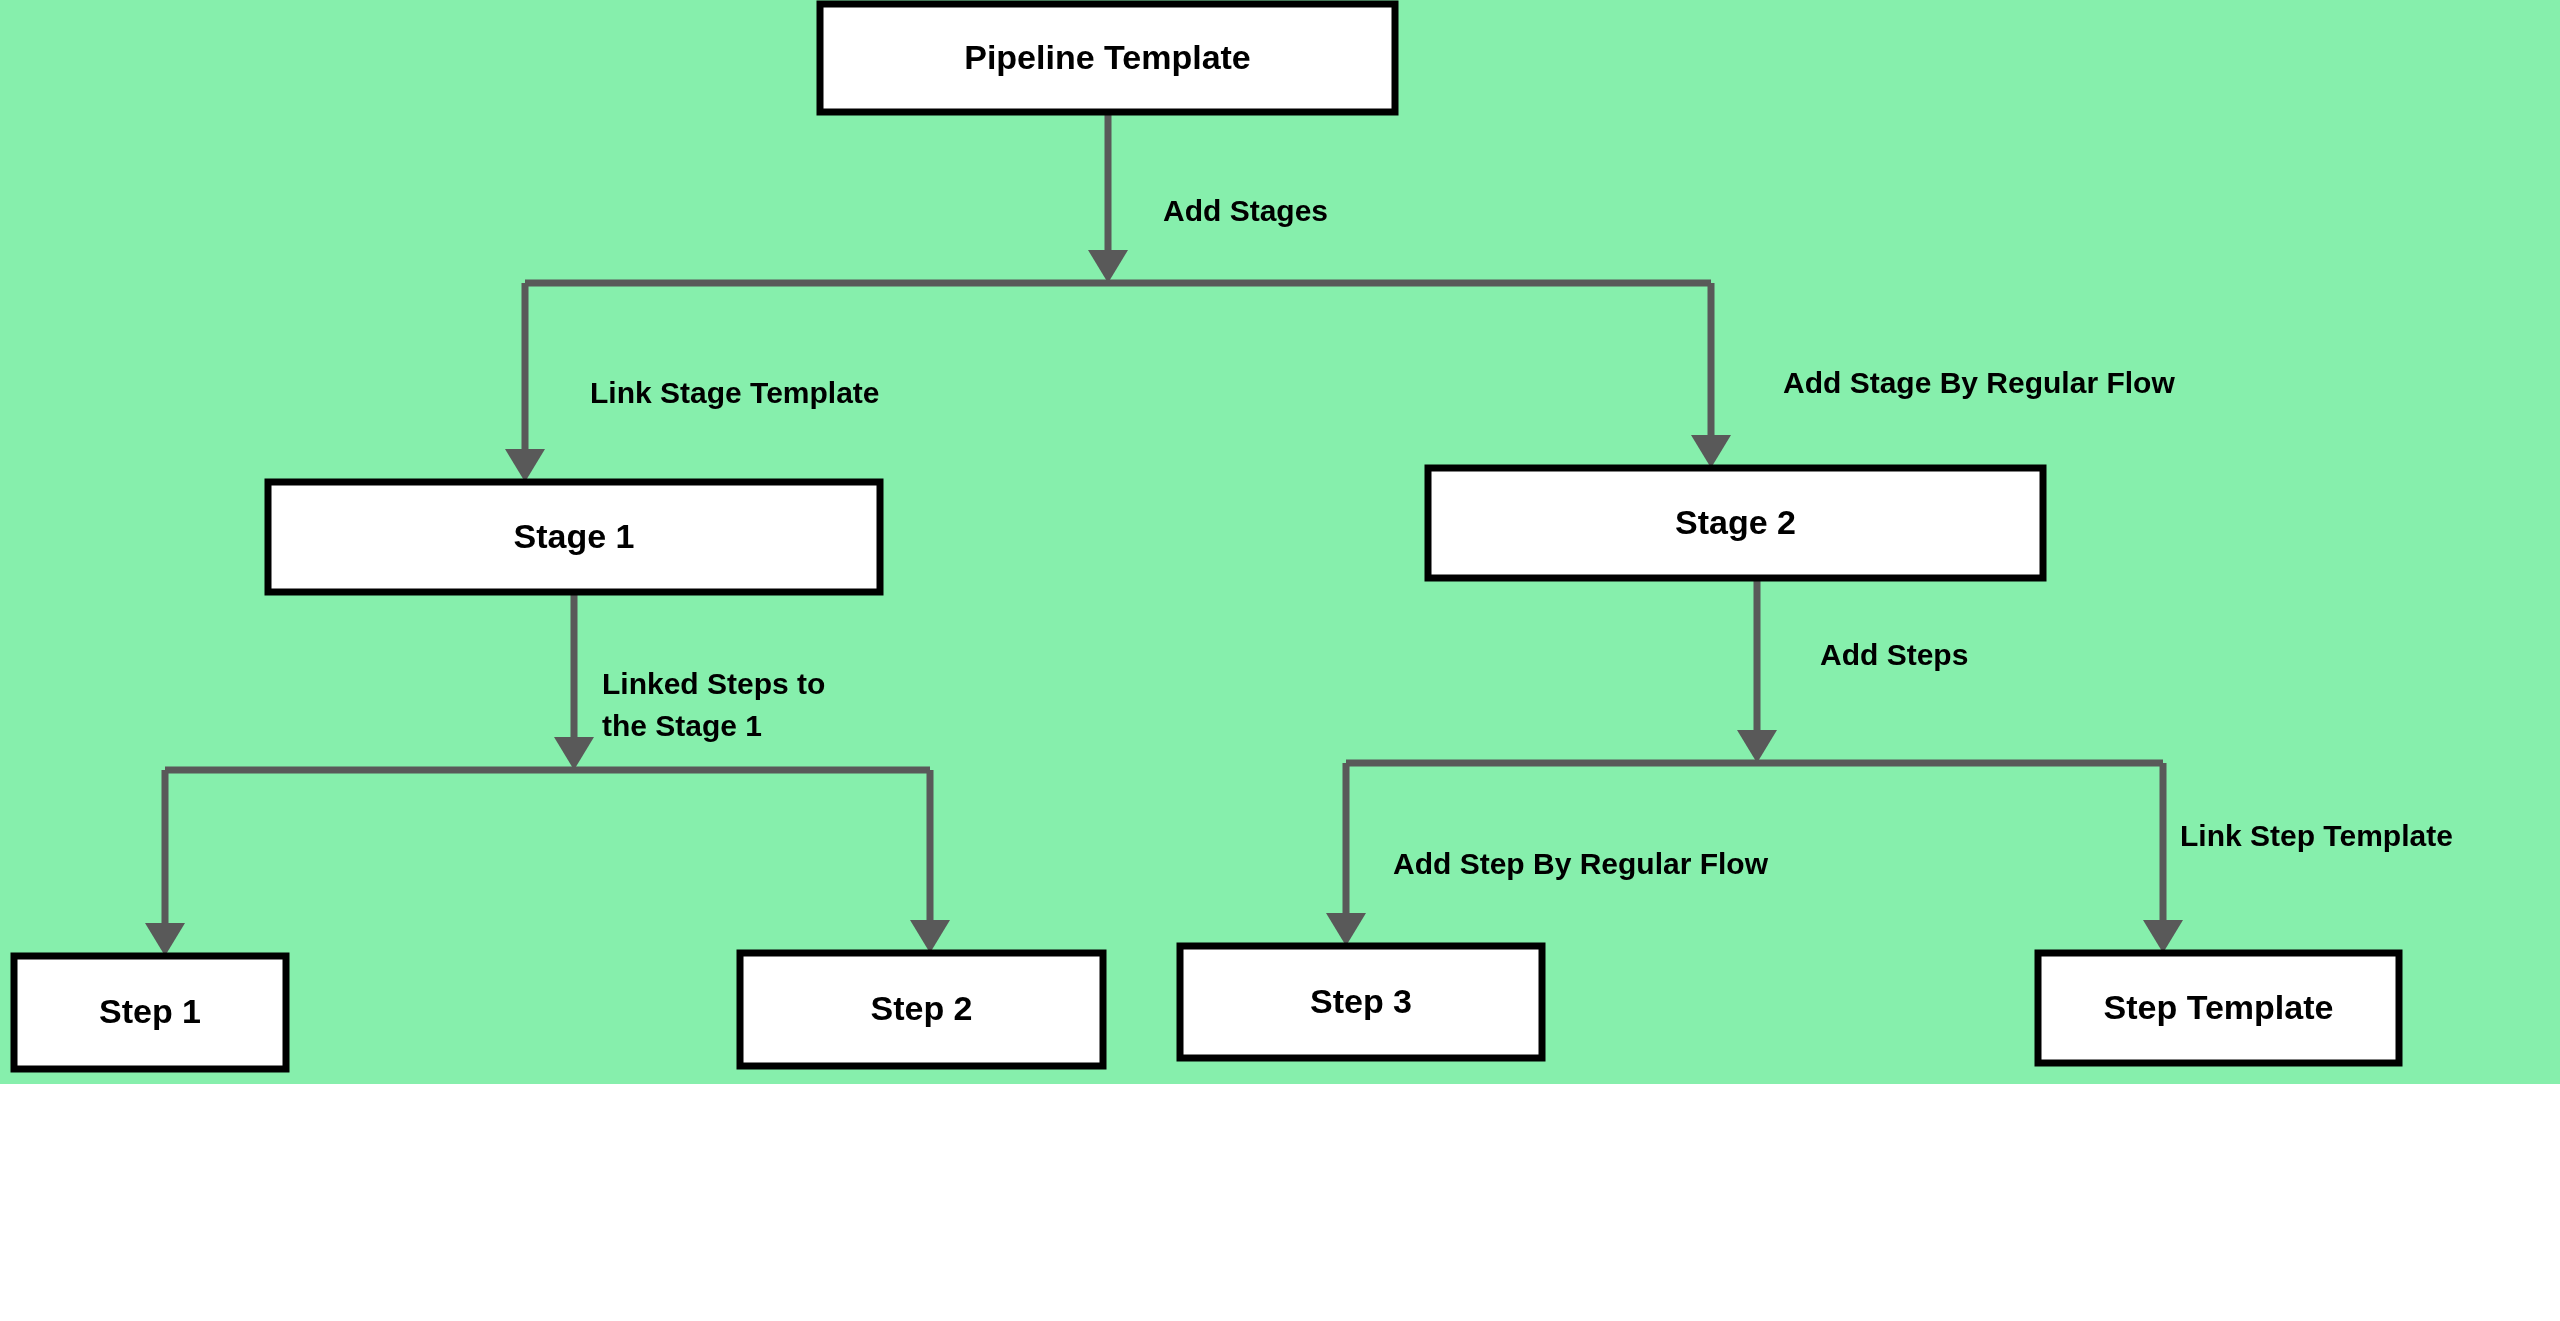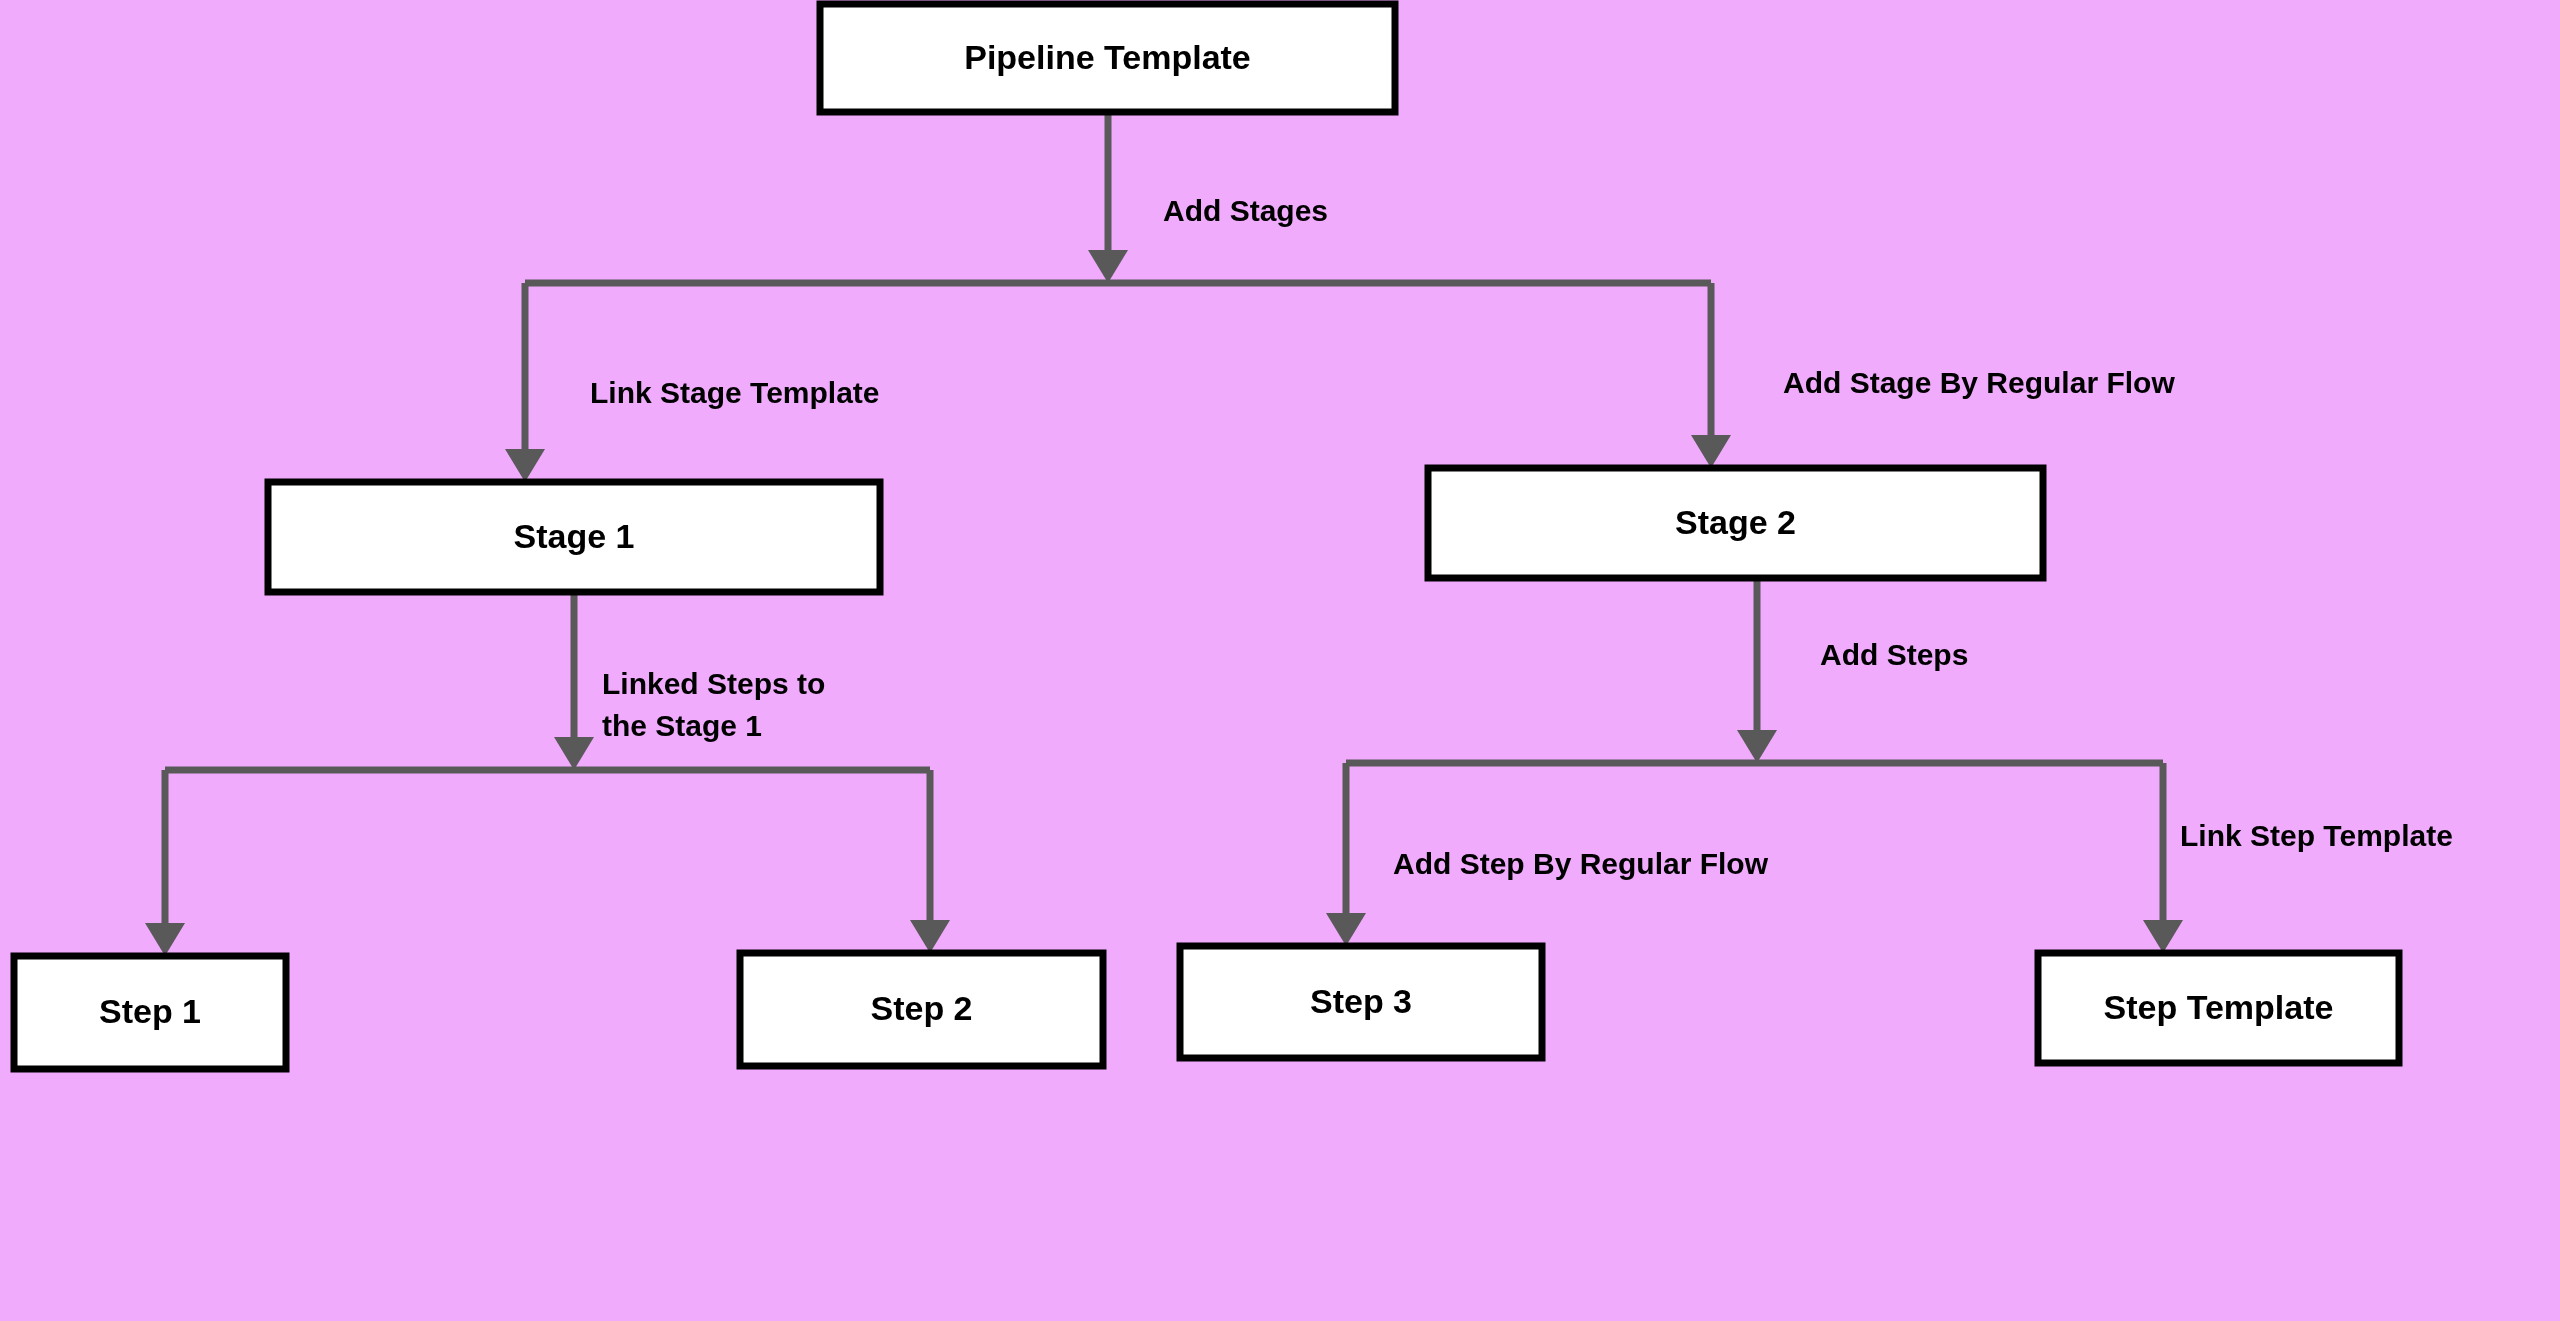--- a/index.html
+++ b/index.html
@@ -9,22 +9,22 @@
   }
   body {
     width: 2560px;
     height: 1321px;
     font-family: "Liberation Sans", sans-serif;
     overflow: hidden;
   }
   #diagram-root {
     position: relative;
     width: 2560px;
-    height: 1321px;
-    background: #f0abfc;
+    height: 1084px;
+    background: #86efac;
     text-align: center;
   }
   svg.flow {
     position: absolute;
     inset: 0;
     width: 2560px;
     height: 1321px;
     display: block;
   }
   .node-box {

